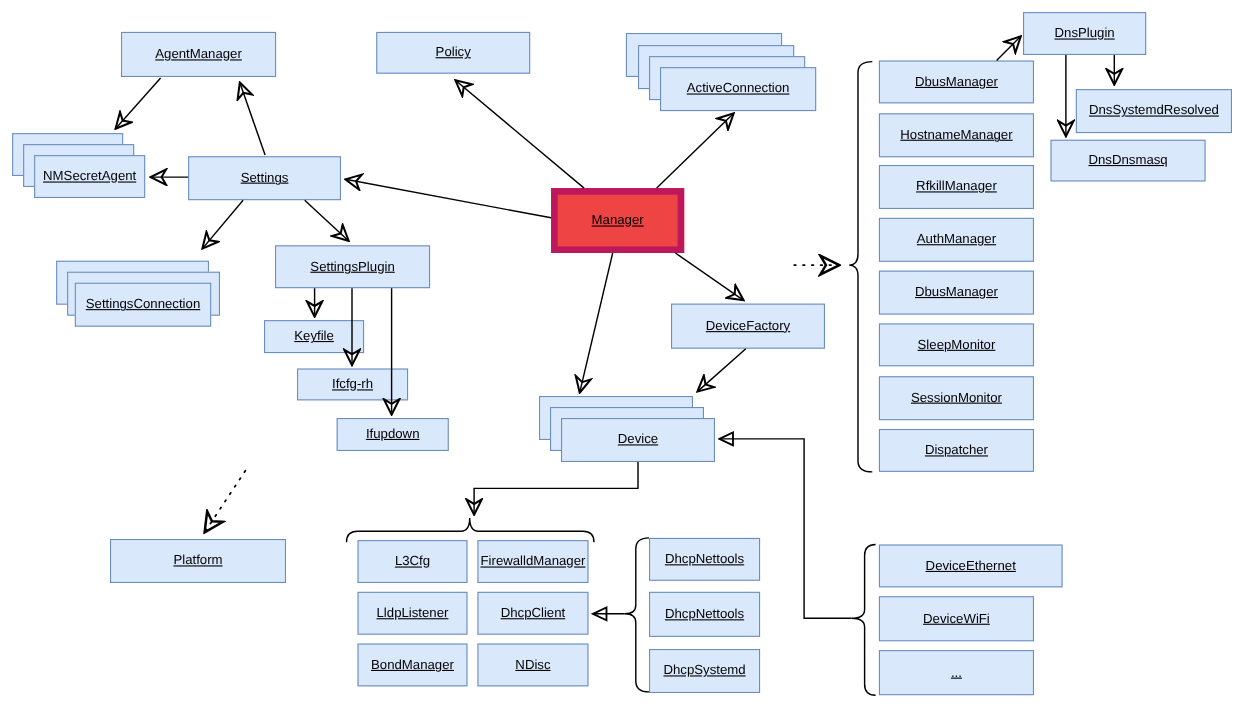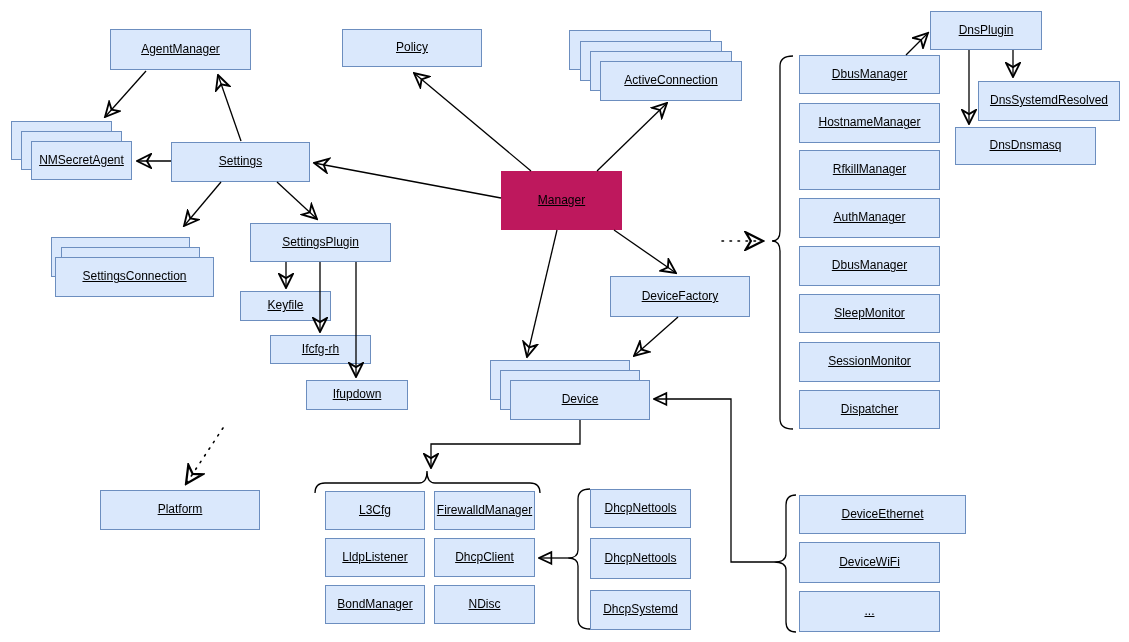--- a/index.html
+++ b/index.html
@@ -8,21 +8,21 @@
     font-family:"Liberation Sans", sans-serif; font-size:12px; color:#000;
     overflow:hidden;
   }
   .node {
     position:absolute; box-sizing:border-box;
     display:flex; align-items:center; justify-content:center; text-align:center;
     background:#dae8fc; border:1px solid #6c8ebf; white-space:nowrap;
     line-height:1.1;
     text-decoration:underline;
   }
-  .node.hl { background:#be185d; border:6px solid #be185d; }
+  .node.hl { background:#ef4444; border:6px solid #be185d; }
   .stack { position:absolute; }
   .stack .layer {
     position:absolute; box-sizing:border-box;
     background:#dae8fc; border:1px solid #6c8ebf;
   }
   svg.wires { position:absolute; left:0; top:0; pointer-events:none; }
   svg.wires path, svg.wires line { fill:none; stroke:#000; stroke-width:1.3; }
   svg.wires .dotted { stroke-dasharray:1.5 6.5; stroke-linecap:round; stroke-width:1.6; }
   svg.wires .brace { stroke:#000; stroke-width:1.3; }
 </style>
@@ -72,21 +72,21 @@
 
   <div class="stack" style="left:11px;top:121px;width:122px;height:60px">
     <div class="layer" style="left:0;top:0;width:101px;height:39px"></div>
     <div class="layer" style="left:10px;top:10px;width:101px;height:39px"></div>
     <div class="node" style="left:20px;top:20px;width:101px;height:39px">NMSecretAgent</div>
   </div>
 
   <div class="stack" style="left:51px;top:237px;width:160px;height:60px">
     <div class="layer" style="left:0;top:0;width:139px;height:40px"></div>
     <div class="layer" style="left:10px;top:10px;width:139px;height:40px"></div>
-    <div class="node" style="left:4px;top:20px;width:159px;height:40px">SettingsConnection</div>
+    <div class="node" style="left:17px;top:20px;width:124px;height:40px">SettingsConnection</div>
   </div>
 
   <div class="stack" style="left:569px;top:30px;width:174px;height:72px">
     <div class="layer" style="left:0;top:0;width:142px;height:40px"></div>
     <div class="layer" style="left:11px;top:11px;width:142px;height:40px"></div>
     <div class="layer" style="left:21px;top:21px;width:142px;height:40px"></div>
     <div class="node" style="left:31px;top:31px;width:142px;height:40px">ActiveConnection</div>
   </div>
 
   <div class="stack" style="left:490px;top:360px;width:161px;height:61px">

